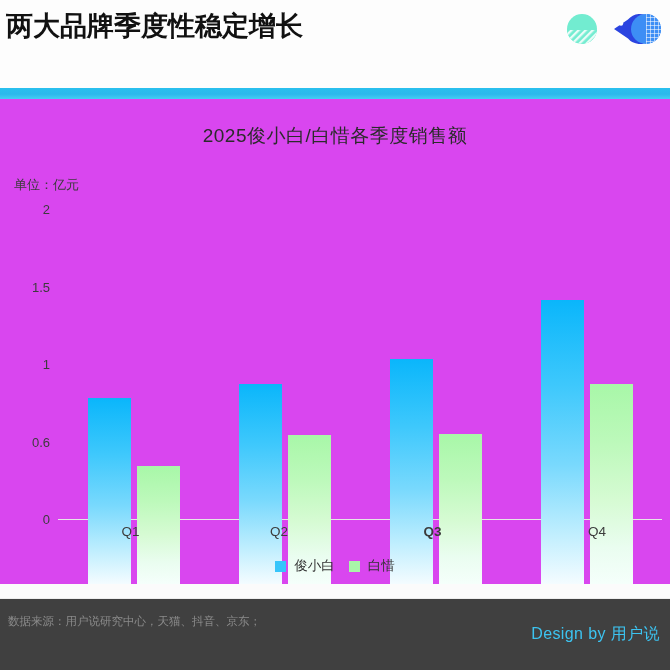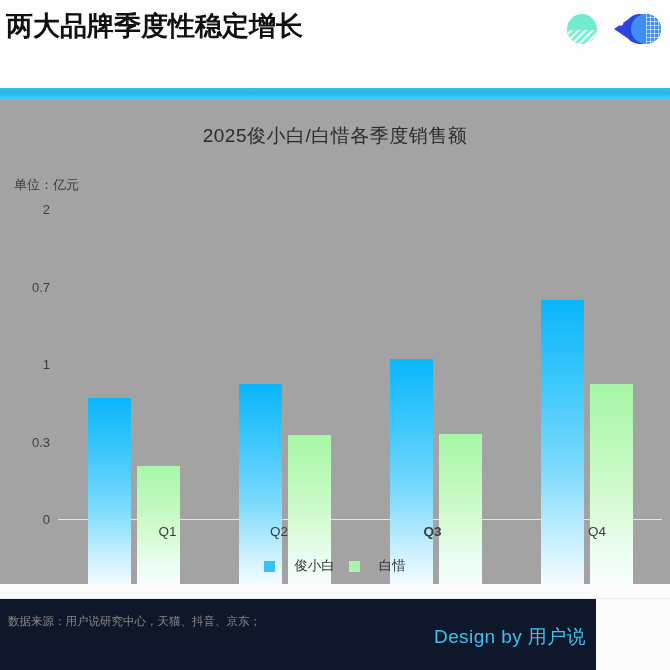--- a/index.html
+++ b/index.html
@@ -46,21 +46,21 @@
   .header-rule {
     height: 11px;
     width: 100%;
     background: linear-gradient(180deg, #29c0ee 0%, #2bb8ec 55%, #45cdf4 100%);
   }
 
   
   .chart-block {
     position: relative;
     height: 485px;
-    background: #a3a3a3;
+    background: #d946ef;
   }
   .chart-title {
     text-align: center;
     font-size: 19px;
     color: #2b2b2b;
     padding-top: 24px;
     letter-spacing: 0.5px;
   }
   .unit-label {
     position: absolute;
@@ -134,40 +134,40 @@
     left: 0;
     width: 670px;
     display: flex;
     justify-content: center;
     align-items: center;
     gap: 14px;
   }
   .legend-item {
     display: flex;
     align-items: center;
-    gap: 19px;
+    gap: 8px;
     font-size: 13.5px;
     color: #333333;
   }
   .legend-swatch {
     width: 11px;
     height: 11px;
     display: inline-block;
   }
   .legend-swatch.blue { background: #36c5fb; }
   .legend-swatch.green { background: #a9f5a9; }
 
   
   .footer {
     position: absolute;
     left: 0;
     bottom: 0;
-    width: 596px;
+    width: 670px;
     height: 72px;
-    background: #0f172a;
+    background: #404040;
   }
   .footer-rule {
     position: absolute;
     top: 0;
     left: 0;
     width: 670px;
     height: 1px;
     background: #ededed;
   }
   .footer-source {
@@ -175,21 +175,21 @@
     left: 8px;
     top: 14px;
     font-size: 11.5px;
     color: #8b8b8b;
     line-height: 19px;
   }
   .footer-brand {
     position: absolute;
     right: 10px;
     top: 26px;
-    font-size: 19px;
+    font-size: 16px;
     color: #3cc3f0;
     letter-spacing: 0.4px;
   }
 </style>
 </head>
 <body>
 
 <div class="header">
   <div class="header-titles">
     <div class="header-line">两大品牌季度性稳定增长</div>
@@ -235,23 +235,23 @@
 <div class="header-rule"></div>
 
 <div class="chart-block">
   <div class="chart-title">2025俊小白/白惜各季度销售额</div>
   <div class="unit-label">单位：亿元</div>
 
   <div class="plot">
     <div class="grid-baseline" style="top:420px"></div>
     <div id="y-ticks">
         <div class="axis-label" style="left: 6px; top: 420px;">0</div>
-        <div class="axis-label" style="left: 6px; top: 342.5px;">0.3</div>
+        <div class="axis-label" style="left: 6px; top: 342.5px;">0.6</div>
         <div class="axis-label" style="left: 6px; top: 265px;">1</div>
-        <div class="axis-label" style="left: 6px; top: 187.5px;">0.7</div>
+        <div class="axis-label" style="left: 6px; top: 187.5px;">1.5</div>
         <div class="axis-label" style="left: 6px; top: 110px;">2</div>
       </div>
     <div class="bars-area" id="bars-area">
         <div class="group" style="left: 29.5px; height: 420px;">
           <div class="bar blue" title="俊小白 Q1: 1.2" style="height: 186px;"></div>
           <div class="bar green" title="白惜 Q1: 0.76" style="height: 117.8px;"></div>
         </div>
         <div class="group" style="left: 180.5px; height: 420px;">
           <div class="bar blue" title="俊小白 Q2: 1.29" style="height: 199.95px;"></div>
           <div class="bar green" title="白惜 Q2: 0.96" style="height: 148.8px;"></div>
@@ -259,21 +259,21 @@
         <div class="group" style="left: 331.5px; height: 420px;">
           <div class="bar blue" title="俊小白 Q3: 1.45" style="height: 224.75px;"></div>
           <div class="bar green" title="白惜 Q3: 0.97" style="height: 150.35px;"></div>
         </div>
         <div class="group" style="left: 482.5px; height: 420px;">
           <div class="bar blue" title="俊小白 Q4: 1.83" style="height: 283.65px;"></div>
           <div class="bar green" title="白惜 Q4: 1.29" style="height: 199.95px;"></div>
         </div>
       </div>
     <div id="cat-labels">
-        <div class="cat-label" style="left: 84.5px; text-align: right;">Q1</div>
+        <div class="cat-label" style="left: 84.5px;">Q1</div>
         <div class="cat-label" style="left: 233px;">Q2</div>
         <div class="cat-label" style="left: 386.5px; font-weight: bold;">Q3</div>
         <div class="cat-label" style="left: 551px;">Q4</div>
       </div>
   </div>
 
   <div class="legend" id="legend">
       <div class="legend-item">
         <span class="legend-swatch blue"></span>
         <span>俊小白</span>

